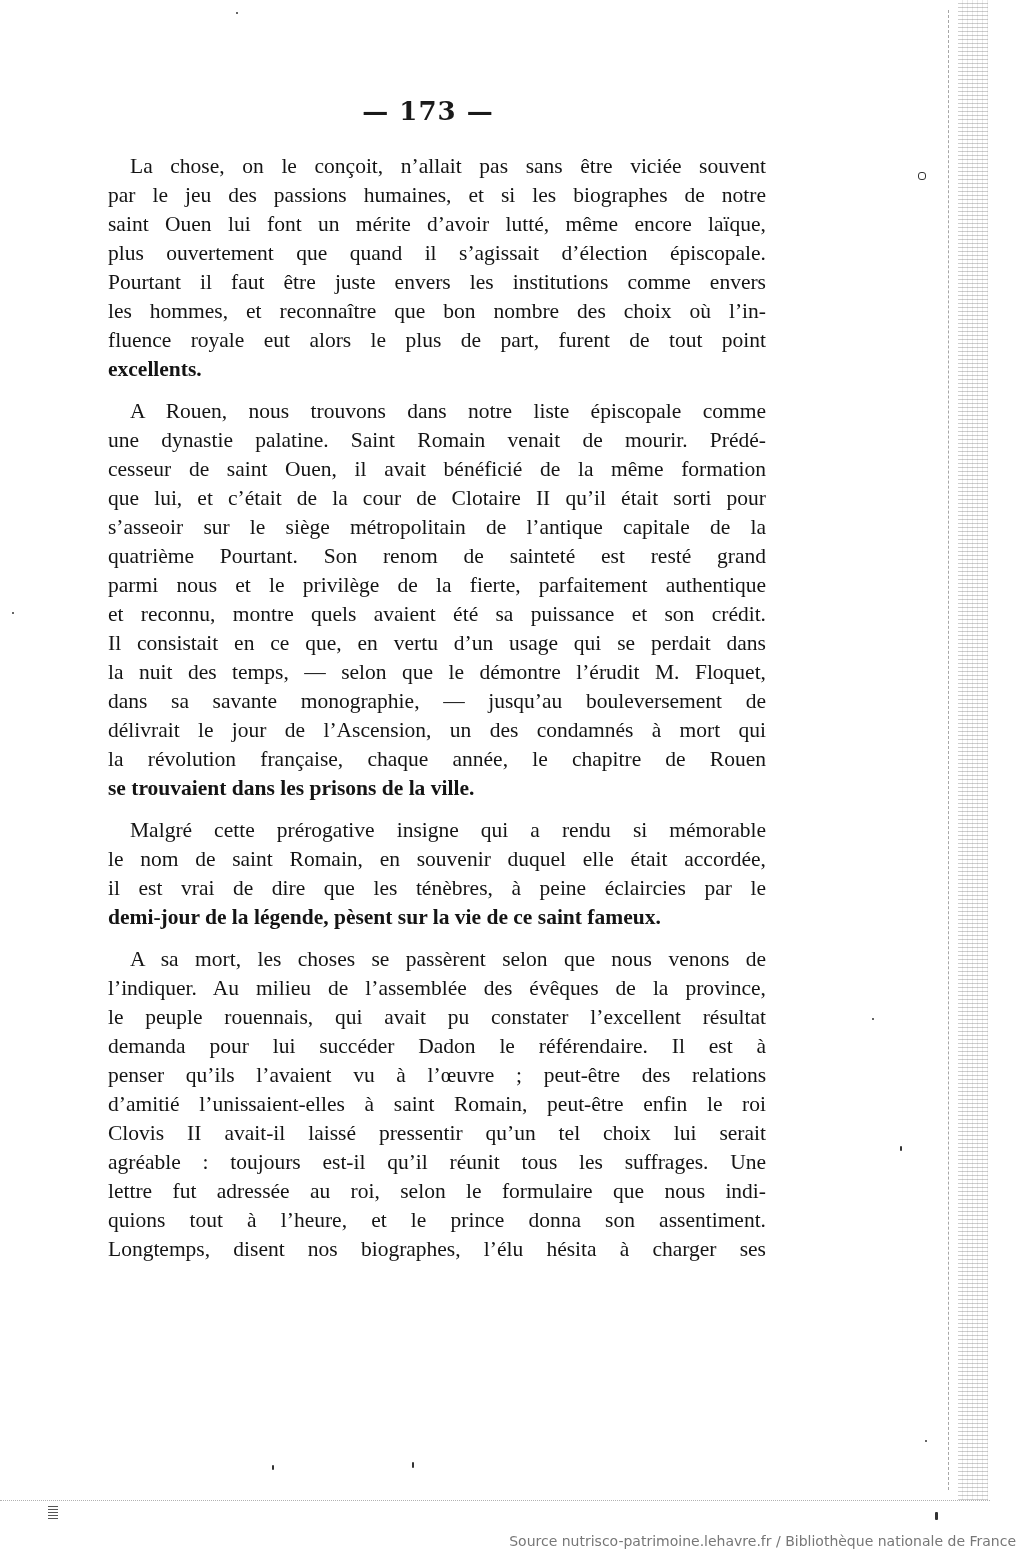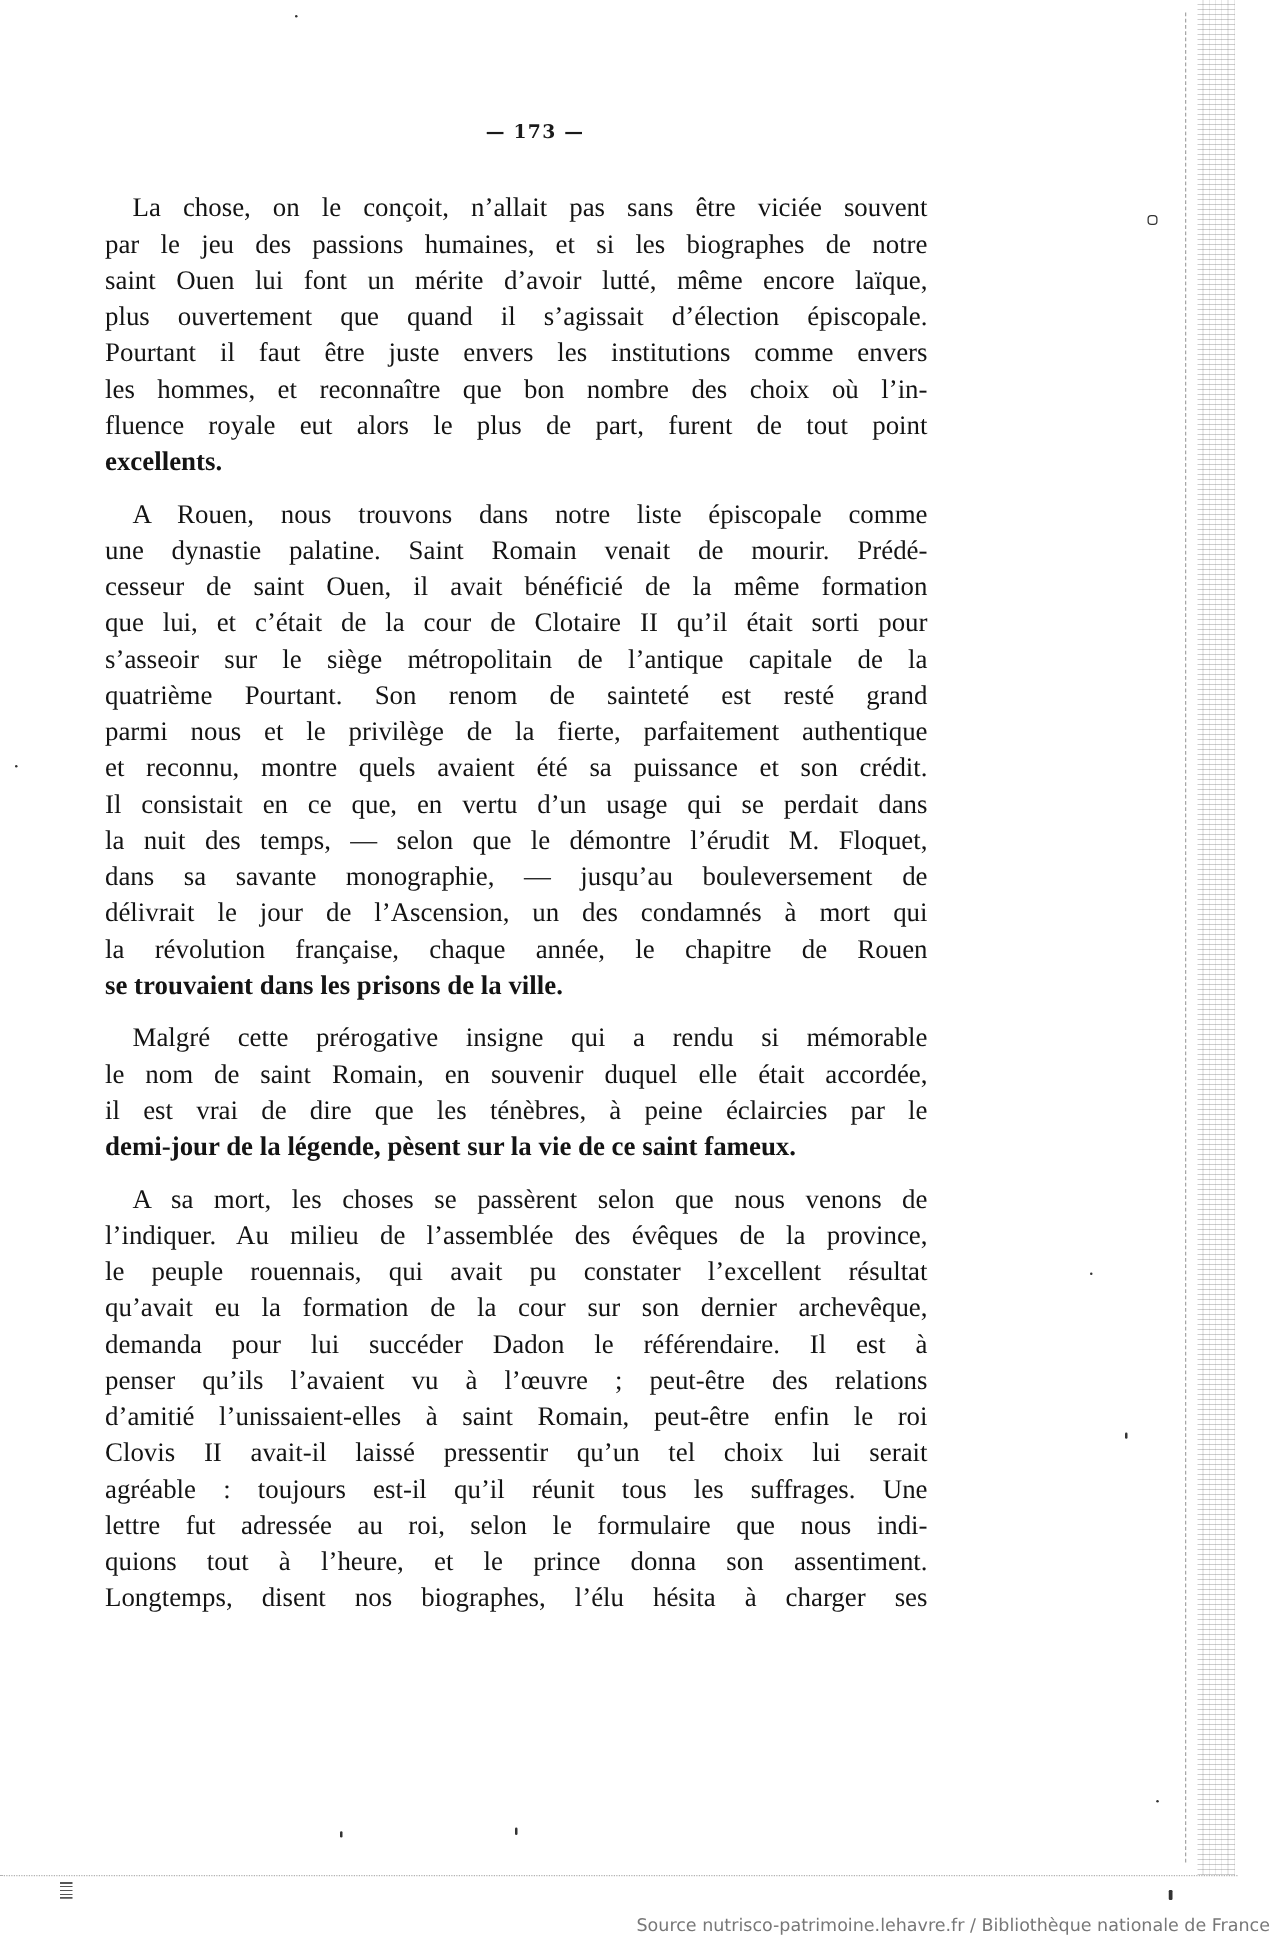--- a/index.html
+++ b/index.html
@@ -4,25 +4,25 @@
 <style>
   html, body { margin: 0; padding: 0; background: #ffffff; }
   body { width: 1024px; height: 1559px; position: relative; overflow: hidden; }
   .page {
     position: absolute; left: 0; top: 0; width: 1024px; height: 1559px;
     background: #ffffff;
   }
   .page-number {
     position: absolute; top: 96px; left: 0; width: 856px;
     text-align: center;
-    font-family: "DejaVu Serif", serif; font-size: 15px; font-weight: bold;
+    font-family: "DejaVu Serif", serif; font-size: 26px; font-weight: bold;
     color: #1a1a1a; letter-spacing: 1px;
   }
   .body-text {
-    position: absolute; left: 84px; top: 152px; width: 658px;
+    position: absolute; left: 108px; top: 152px; width: 658px;
     font-family: "Liberation Serif", serif;
     font-size: 21.5px; line-height: 29px; color: #141414;
   }
   .para { margin: 0 0 13px 0; }
   .line {
     display: block; white-space: nowrap;
     text-align: justify; text-align-last: justify;
     height: 29px;
   }
   .line.first { padding-left: 22px; }
@@ -91,21 +91,20 @@
       <div class="para">
         <span class="line first">Malgré cette prérogative insigne qui a rendu si mémorable</span>
         <span class="line">le nom de saint Romain, en souvenir duquel elle était accordée,</span>
         <span class="line">il est vrai de dire que les ténèbres, à peine éclaircies par le</span>
         <span class="line last">demi-jour de la légende, pèsent sur la vie de ce saint fameux.</span>
       </div>
       <div class="para">
         <span class="line first">A sa mort, les choses se passèrent selon que nous venons de</span>
         <span class="line">l’indiquer. Au milieu de l’assemblée des évêques de la province,</span>
         <span class="line">le peuple rouennais, qui avait pu constater l’excellent résultat</span>
-        <span class="line">qu’avait eu la formation de la cour sur son dernier archevêque,</span>
         <span class="line">demanda pour lui succéder Dadon le référendaire. Il est à</span>
         <span class="line">penser qu’ils l’avaient vu à l’œuvre ; peut-être des relations</span>
         <span class="line">d’amitié l’unissaient-elles à saint Romain, peut-être enfin le roi</span>
         <span class="line">Clovis II avait-il laissé pressentir qu’un tel choix lui serait</span>
         <span class="line">agréable : toujours est-il qu’il réunit tous les suffrages. Une</span>
         <span class="line">lettre fut adressée au roi, selon le formulaire que nous indi-</span>
         <span class="line">quions tout à l’heure, et le prince donna son assentiment.</span>
         <span class="line">Longtemps, disent nos biographes, l’élu hésita à charger ses</span>
       </div>
     </div>

